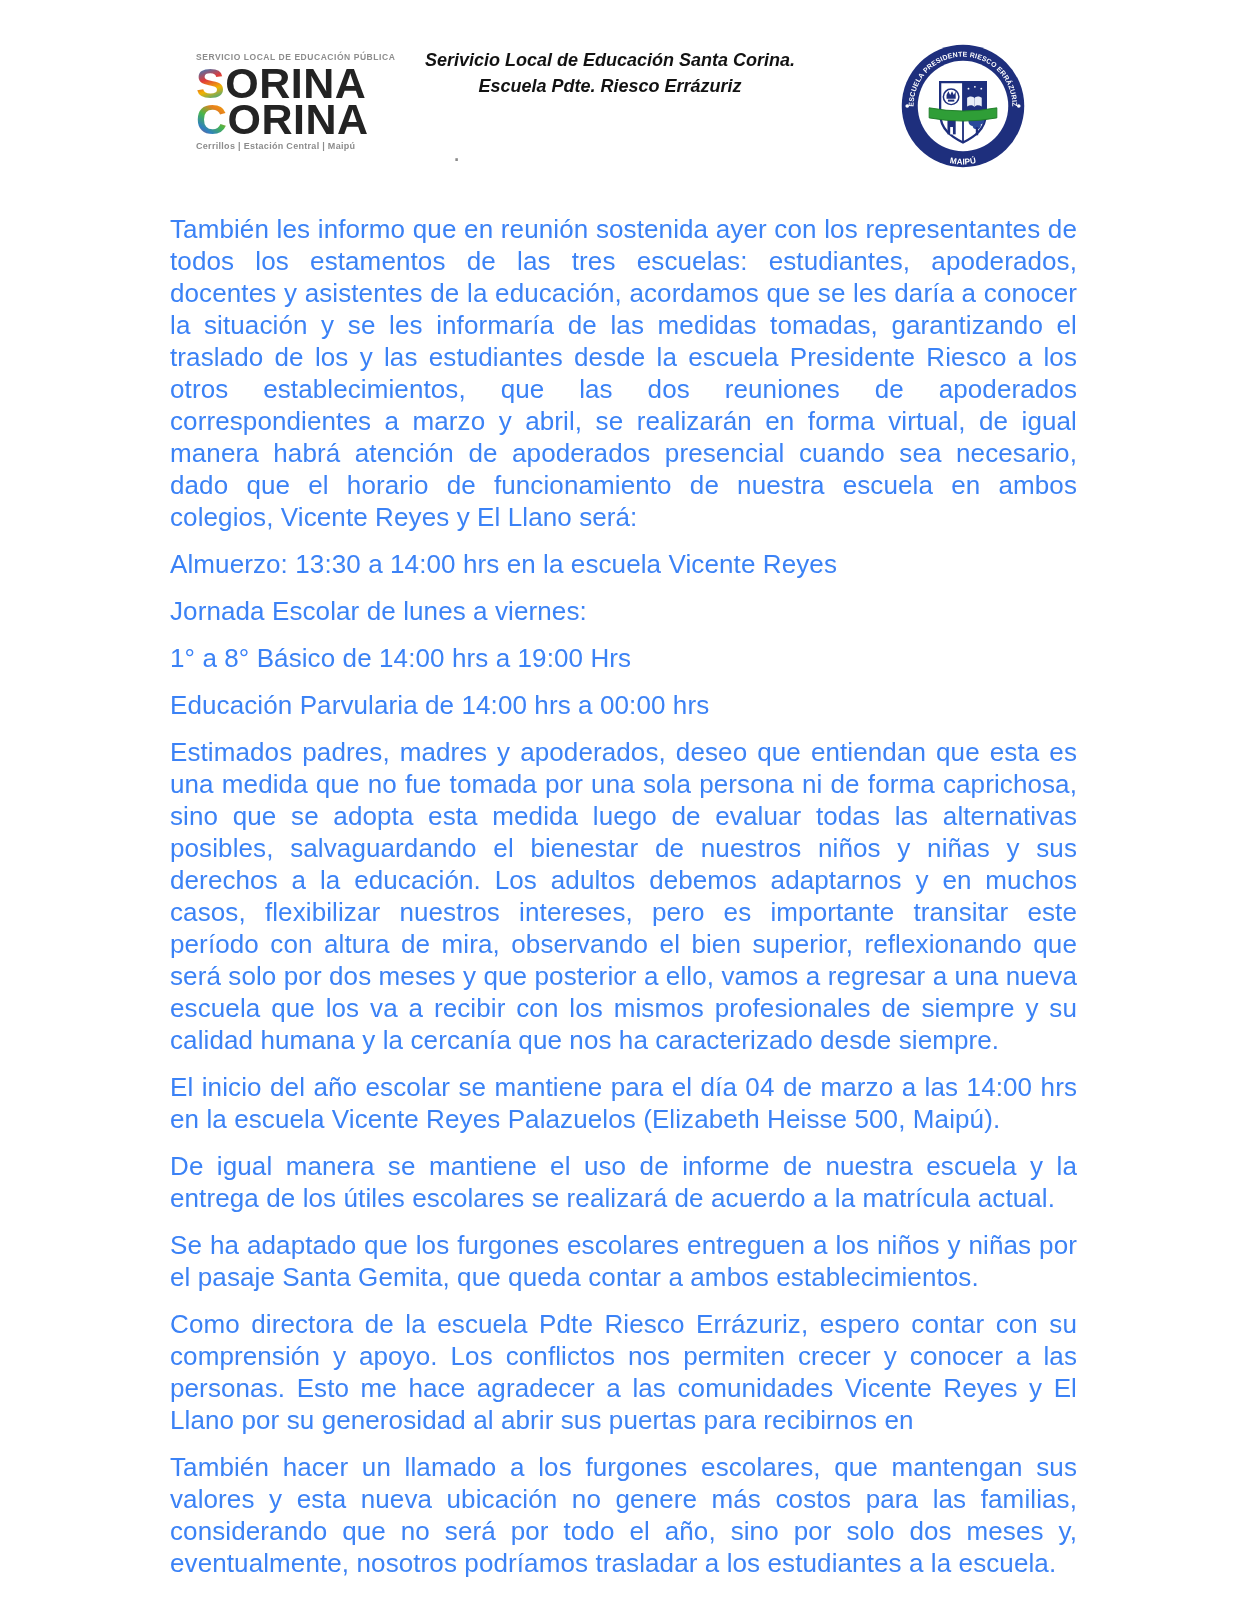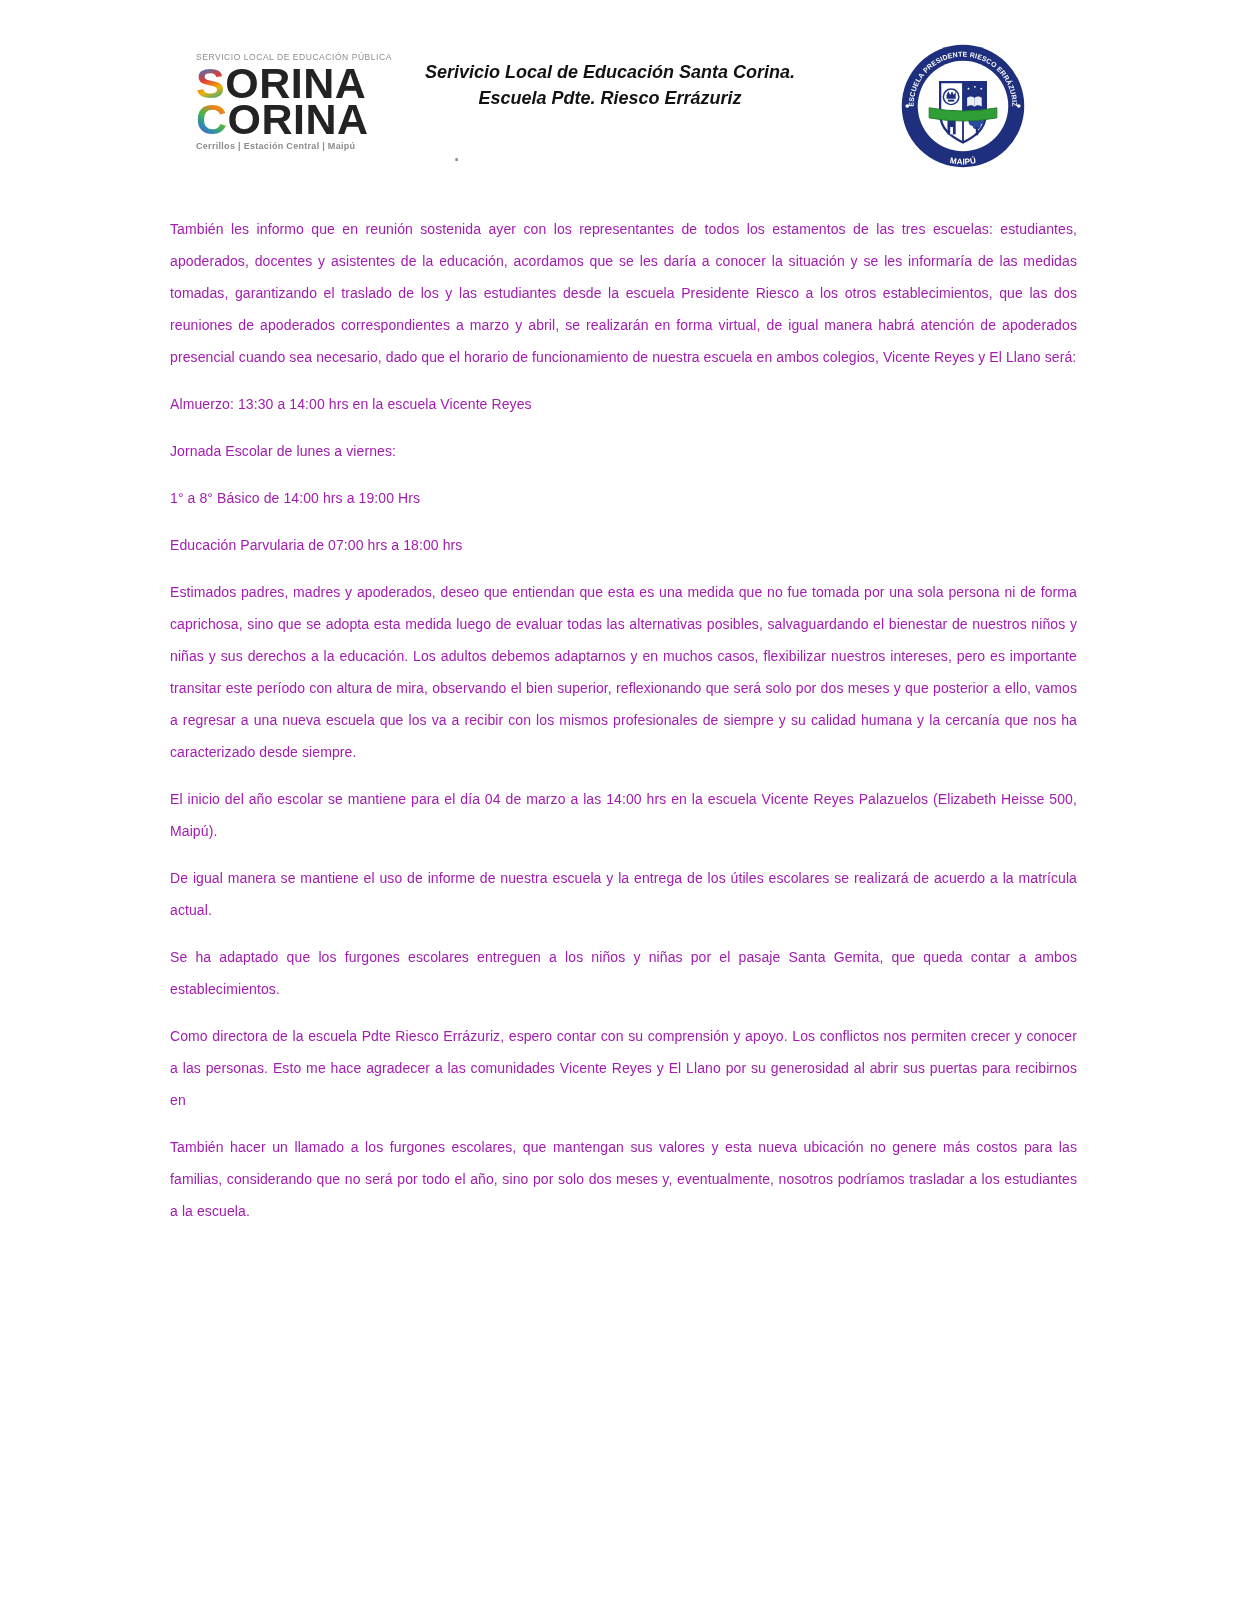--- a/index.html
+++ b/index.html
@@ -9,21 +9,21 @@
     background:#ffffff;
     font-family:"Liberation Sans", sans-serif;
     color:#1a1a1a;
     overflow:hidden;
     margin:0 auto;
   }
 
   
   .slep-logo { position:absolute; left:196px; top:52px; width:175px; }
   .slep-top {
-    font-size:8.5px; font-weight:normal; color:#8c8c8c;
+    font-size:8.5px; font-weight:bold; color:#8c8c8c;
     letter-spacing:0.55px; white-space:nowrap; margin-bottom:3px;
   }
   .slep-name {
     font-size:43px; line-height:36px; font-weight:bold;
     color:#232323; letter-spacing:0.5px;
   }
   .ini-s {
     background:linear-gradient(160deg,#2f7fc1 18%,#e03a3a 42%,#f2b200 62%,#19a79c 85%);
     -webkit-background-clip:text; background-clip:text; color:transparent;
   }
@@ -32,44 +32,44 @@
     -webkit-background-clip:text; background-clip:text; color:transparent;
   }
   .slep-tagline {
     margin-top:4px; font-size:9px; font-weight:bold; color:#8c8c8c;
     letter-spacing:0.3px; white-space:nowrap;
   }
 
   .title-block {
     position:absolute; left:405px; top:48px; width:410px;
     text-align:center; font-weight:bold; font-style:italic;
-    font-size:18px; line-height:25.5px; color:#121212;margin-top:12px;
+    font-size:18px; line-height:25.5px; color:#121212;
   }
   .gestion-suffix {
     margin-left:6px; background:#ededed; padding:0 3px;
   }
 
   .seal { position:absolute; left:899px; top:42px; }
   .seal-ring-text { font-weight:bold; fill:#ffffff; letter-spacing:0.2px; }
 
   .stray-dot {
     position:absolute; left:453px; top:139px;
     font-size:26px; line-height:26px; color:#8a8a8a;
   }
 
   
   .doc-body {
     position:absolute; left:170px; top:213px; width:915px;
   }
   .doc-body p {
     margin:0 8px 15px 0;
-    font-size:14px; line-height:32px;
+    font-size:26px; line-height:32px;
     letter-spacing:0.1px;
     text-align:justify;
-    color:#a21caf;
+    color:#3b82f6;
   }
 </style>
 </head>
 <body>
 
 <div class="page">
 
   <div class="slep-logo">
     <div class="slep-top">SERVICIO LOCAL DE EDUCACIÓN PÚBLICA</div>
     <div class="slep-name"><span class="ini-s">S</span><span>ORINA</span></div>
@@ -132,21 +132,21 @@
     </g>
   </svg>
 
   <span class="stray-dot">.</span>
 
   <main class="doc-body">
     <p>También les informo que en reunión sostenida ayer con los representantes de todos los estamentos de las tres escuelas: estudiantes, apoderados, docentes y asistentes de la educación, acordamos que se les daría a conocer la situación y se les informaría de las medidas tomadas, garantizando el traslado de los y las estudiantes desde la escuela Presidente Riesco a los otros establecimientos, que las dos reuniones de apoderados correspondientes a marzo y abril, se realizarán en forma virtual, de igual manera habrá atención de apoderados presencial cuando sea necesario, dado que el horario de funcionamiento de nuestra escuela en ambos colegios, Vicente Reyes y El Llano será:</p>
     <p>Almuerzo: 13:30 a 14:00 hrs en la escuela Vicente Reyes</p>
     <p>Jornada Escolar de lunes a viernes:</p>
     <p>1° a 8° Básico de 14:00 hrs a 19:00 Hrs</p>
-    <p>Educación Parvularia de 07:00 hrs a 18:00 hrs</p>
+    <p>Educación Parvularia de 14:00 hrs a 00:00 hrs</p>
     <p>Estimados padres, madres y apoderados, deseo que entiendan que esta es una medida que no fue tomada por una sola persona ni de forma caprichosa, sino que se adopta esta medida luego de evaluar todas las alternativas posibles, salvaguardando el bienestar de nuestros niños y niñas y sus derechos a la educación. Los adultos debemos adaptarnos y en muchos casos, flexibilizar nuestros intereses, pero es importante transitar este período con altura de mira, observando el bien superior, reflexionando que será solo por dos meses y que posterior a ello, vamos a regresar a una nueva escuela que los va a recibir con los mismos profesionales de siempre y su calidad humana y la cercanía que nos ha caracterizado desde siempre.</p>
     <p>El inicio del año escolar se mantiene para el día 04 de marzo a las 14:00 hrs en la escuela Vicente Reyes Palazuelos (Elizabeth Heisse 500, Maipú).</p>
     <p>De igual manera se mantiene el uso de informe de nuestra escuela y la entrega de los útiles escolares se realizará de acuerdo a la matrícula actual.</p>
     <p>Se ha adaptado que los furgones escolares entreguen a los niños y niñas por el pasaje Santa Gemita, que queda contar a ambos establecimientos.</p>
     <p>Como directora de la escuela Pdte Riesco Errázuriz, espero contar con su comprensión y apoyo. Los conflictos nos permiten crecer y conocer a las personas. Esto me hace agradecer a las comunidades Vicente Reyes y El Llano por su generosidad al abrir sus puertas para recibirnos en</p>
     <p>También hacer un llamado a los furgones escolares, que mantengan sus valores y esta nueva ubicación no genere más costos para las familias, considerando que no será por todo el año, sino por solo dos meses y, eventualmente, nosotros podríamos trasladar a los estudiantes a la escuela.</p>
   </main>
 
 </div>
 

